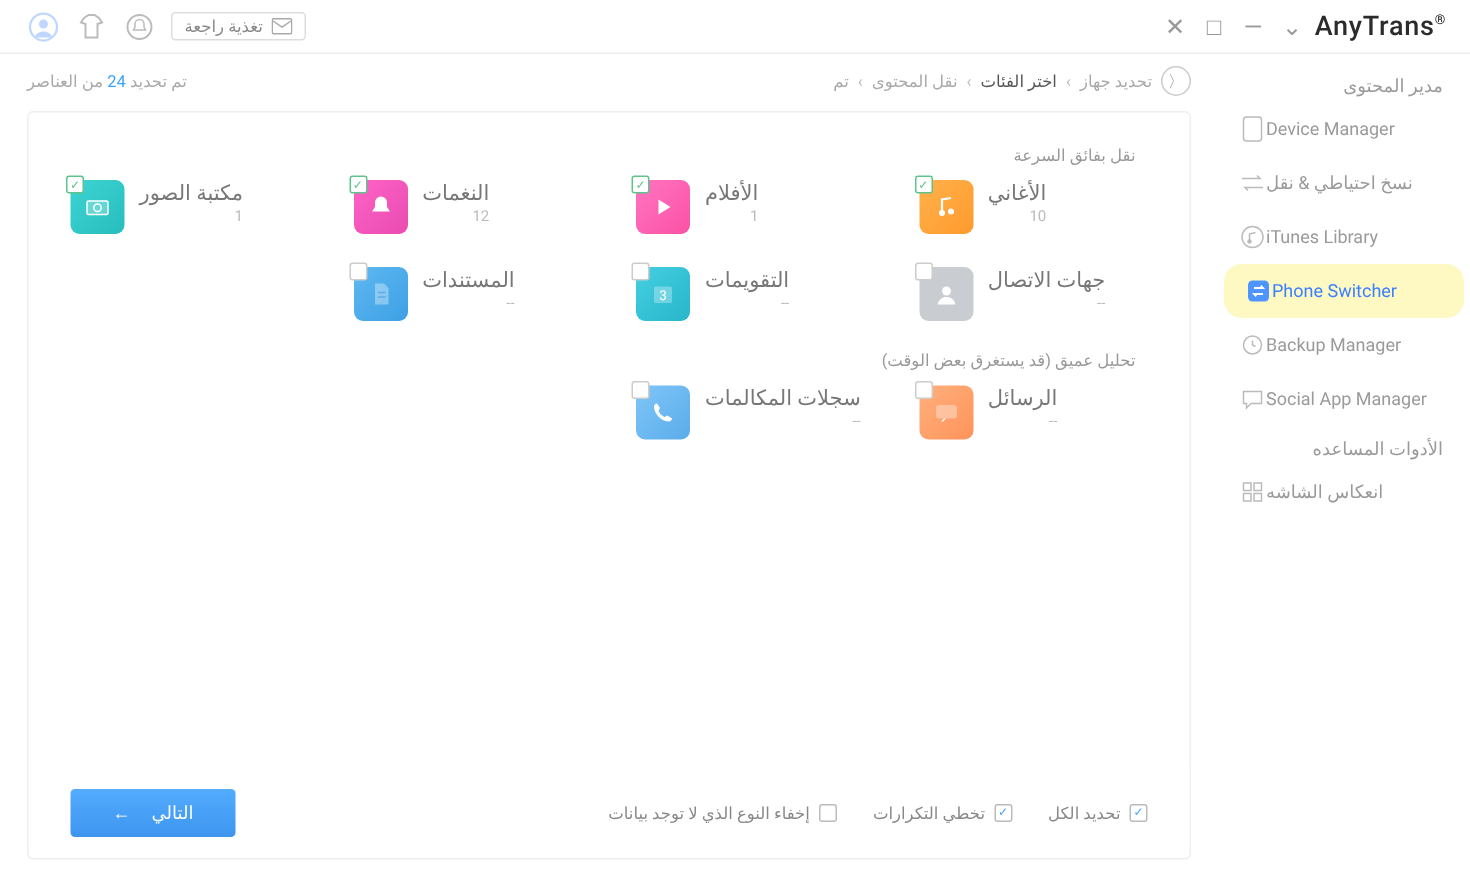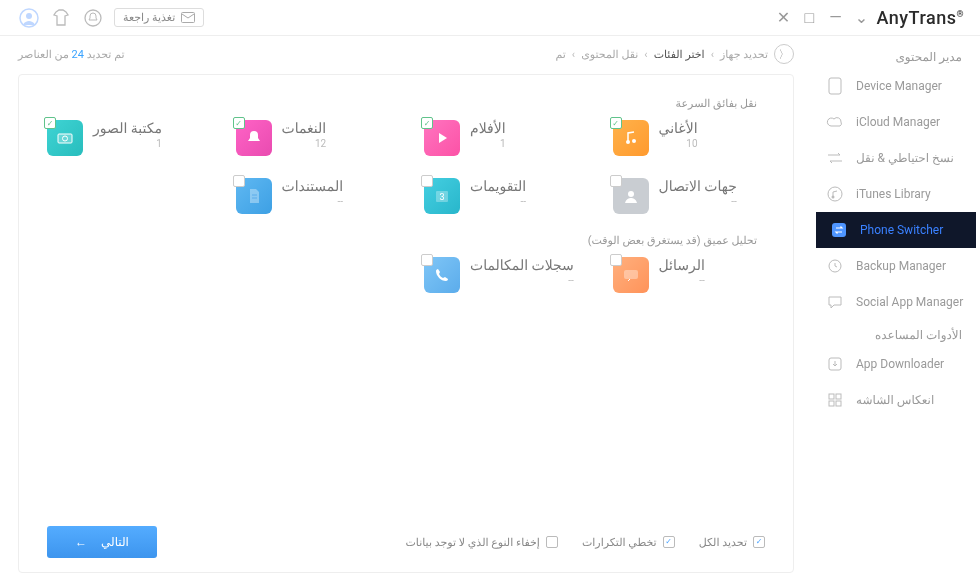--- a/index.html
+++ b/index.html
@@ -8,22 +8,22 @@
   .topbar .win-controls { margin-left: auto; display: flex; align-items: center; gap: 8px; color: #999; direction: ltr; }
   .topbar .win-controls span { width: 18px; text-align: center; cursor: pointer; }
   .topbar .topicons { display: flex; align-items: center; gap: 10px; margin-left: 8px; direction: ltr; }
   .topicon { width: 22px; height: 22px; display: flex; align-items: center; justify-content: center; color: #bbb; }
   .feedback { display: flex; align-items: center; gap: 6px; border: 1px solid #ddd; border-radius: 3px; padding: 2px 8px; color: #888; font-size: 11px; }
   .app-title { font-size: 18px; font-weight: 500; color: #2b2b2b; padding: 0 6px; letter-spacing: .5px; direction: ltr; }
   .app-title sup { font-size: 9px; }
   .layout { display: flex; height: calc(100% - 36px); }
   .sidebar { width: 168px; padding-top: 6px; color: #9a9a9a; font-size: 12px; }
   .sidebar .section { color: #9a9a9a; font-size: 12px; padding: 8px 18px 4px 0; text-align: right; }
-  .sidebar .item { display: flex; align-items: center; gap: 12px; padding: 9px 14px; justify-content: flex-end; cursor: pointer; font-size: 12px; color: #9a9a9a; }
-  .sidebar .item.selected { background: #0f172a; color: #3a81ff; border-radius: 0; margin: 0 4px; }
+  .sidebar .item { display: flex; align-items: center; padding: 9px 14px; justify-content: flex-end; cursor: pointer; font-size: 12px; color: #9a9a9a; }
+  .sidebar .item.selected { background: #fef9c3; color: #3a81ff; border-radius: 12px; margin: 0 4px; }
   .sidebar .item .si-icon { width: 18px; height: 18px; display: flex; align-items: center; justify-content: center; }
   .content { flex: 1; display: flex; flex-direction: column; }
   .crumbs-row { display: flex; align-items: center; padding: 8px 18px 6px 18px; }
   .crumbs { display: flex; align-items: center; gap: 6px; color: #a9a9a9; font-size: 11px; }
   .crumbs .crumb { color: #a9a9a9; }
   .crumbs .crumb.active { color: #555; }
   .crumbs .sep { color: #bbb; }
   .back-circle { width: 20px; height: 20px; border: 1px solid #ccc; border-radius: 50%; display: flex; align-items: center; justify-content: center; color: #999; margin-left: 6px; cursor: pointer; font-size: 11px; }
   .status { margin-right: auto; color: #a9a9a9; font-size: 11px; }
   .status .count { color: #3aa3ff; }
@@ -100,28 +100,20 @@
     <div class="section">مدير المحتوى</div>
     <div class="item">
       <span>Device Manager</span>
       <span class="si-icon">
           <svg width="14" height="18" viewBox="0 0 14 18">
             <rect x="1" y="1" width="12" height="16" rx="2" fill="none" stroke="#bbb"></rect>
           </svg>
         </span>
     </div>
     <div class="item">
-      <span>iCloud Manager</span>
-      <span class="si-icon">
-          <svg width="18" height="14" viewBox="0 0 18 14">
-            <path d="M5 11a4 4 0 113-7 4 4 0 017 3 3 3 0 01-1 4H5z" fill="none" stroke="#bbb"></path>
-          </svg>
-        </span>
-    </div>
-    <div class="item">
       <span>نسخ احتياطي &amp; نقل</span>
       <span class="si-icon">
           <svg width="18" height="14" viewBox="0 0 18 14">
             <path d="M2 4h12l-2-2M16 10H4l2 2" fill="none" stroke="#bbb"></path>
           </svg>
         </span>
     </div>
     <div class="item">
       <span>iTunes Library</span>
       <span class="si-icon">
@@ -152,29 +144,20 @@
     </div>
     <div class="item">
       <span>Social App Manager</span>
       <span class="si-icon">
           <svg width="16" height="16" viewBox="0 0 16 16">
             <path d="M2 3h12v8H7l-3 3V11H2z" fill="none" stroke="#bbb"></path>
           </svg>
         </span>
     </div>
     <div class="section">الأدوات المساعده</div>
-    <div class="item">
-      <span>App Downloader</span>
-      <span class="si-icon">
-          <svg width="16" height="16" viewBox="0 0 16 16">
-            <rect x="2" y="2" width="12" height="12" rx="2" fill="none" stroke="#bbb"></rect>
-            <path d="M8 5v5m-2-2l2 2 2-2" fill="none" stroke="#bbb"></path>
-          </svg>
-        </span>
-    </div>
     <div class="item">
       <span>انعكاس الشاشه</span>
       <span class="si-icon">
           <svg width="16" height="16" viewBox="0 0 16 16">
             <rect x="2" y="2" width="5" height="5" fill="none" stroke="#bbb"></rect>
             <rect x="9" y="2" width="5" height="5" fill="none" stroke="#bbb"></rect>
             <rect x="2" y="9" width="5" height="5" fill="none" stroke="#bbb"></rect>
             <rect x="9" y="9" width="5" height="5" fill="none" stroke="#bbb"></rect>
           </svg>
         </span>

